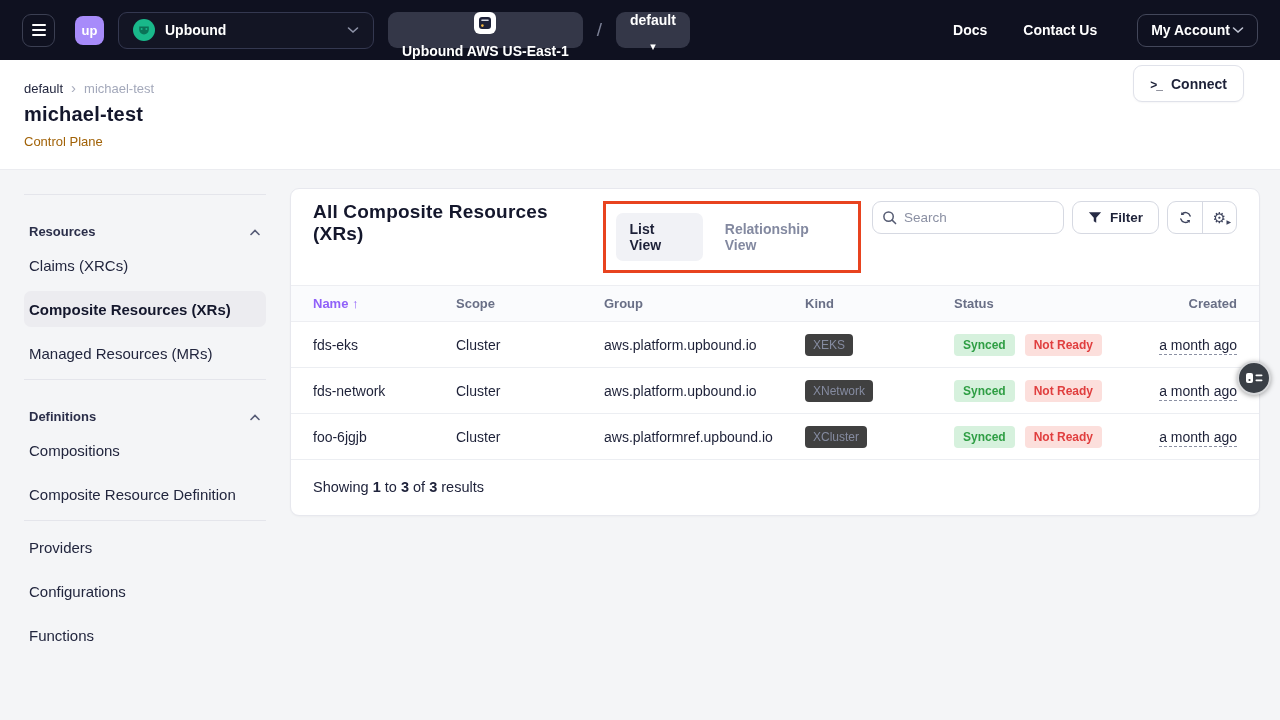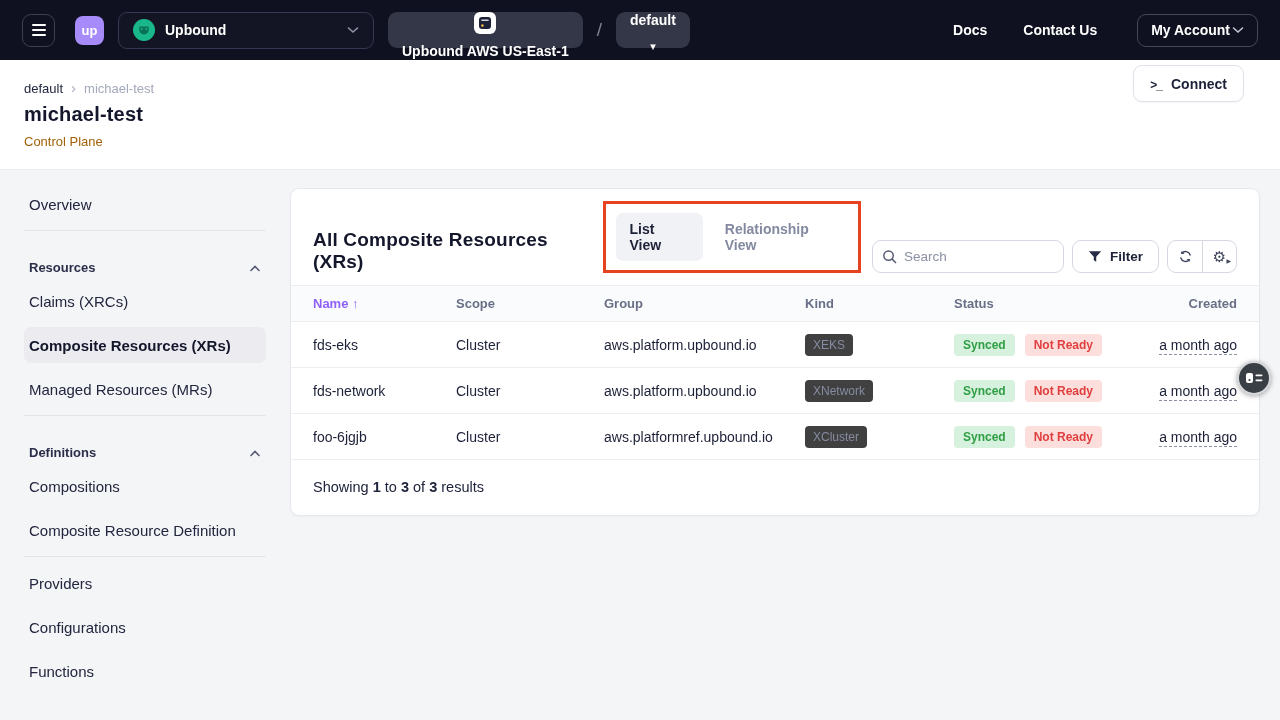--- a/index.html
+++ b/index.html
@@ -79,21 +79,21 @@
   .side-section {
     height:36px; display:flex; align-items:flex-end; justify-content:space-between;
     padding:0 5px; font-size:13px; font-weight:700; color:#2a2e49; cursor:pointer; margin-bottom:8px;
   }
 
   
   .card {
     flex:1; margin:18px 20px 0 0; background:#fff; border:1px solid #e7e8ee;
     border-radius:9px; box-shadow:0 1px 2px rgba(20,23,44,.03);
   }
-  .card-header { display:flex; align-items:flex-end; padding:12px 22px; }
+  .card-header { display:flex; align-items:flex-start; padding:12px 22px; }
   .card-title { font-size:19px; font-weight:700; color:#14172c; letter-spacing:.2px; }
 
   .toggle-annotation {
     margin-left:auto; border:3px solid #e8431f; padding:9px 10px;
     display:flex; align-items:center;
   }
   .toggle-option { font-size:14px; font-weight:700; cursor:pointer; }
   .toggle-option.active { background:#f1f2f6; color:#1d2138; border-radius:7px; padding:8px 13px; }
   .toggle-option.inactive { color:#8389a0; margin-left:18px; padding:8px 4px; }
 
@@ -237,21 +237,20 @@
     <div class="page-subtitle">Control Plane</div>
     <button class="connect-btn">
       <span class="term-icon"></span>
       <span>Connect</span>
     </button>
   </section>
 
   <div class="content">
 
     <nav class="sidebar">
-      <div class="side-item">Overview</div>
       <div class="side-divider"></div>
 
       <div class="side-section">
         <span>Resources</span>
         <svg width="12" height="12" viewBox="0 0 12 12">
             <polyline points="2,7.5 6,3.5 10,7.5" fill="none" stroke="#565b76" stroke-width="1.6" stroke-linecap="round"></polyline>
           </svg>
       </div>
       <div class="side-item">Claims (XRCs)</div>
       <div class="side-item active">Composite Resources (XRs)</div>

